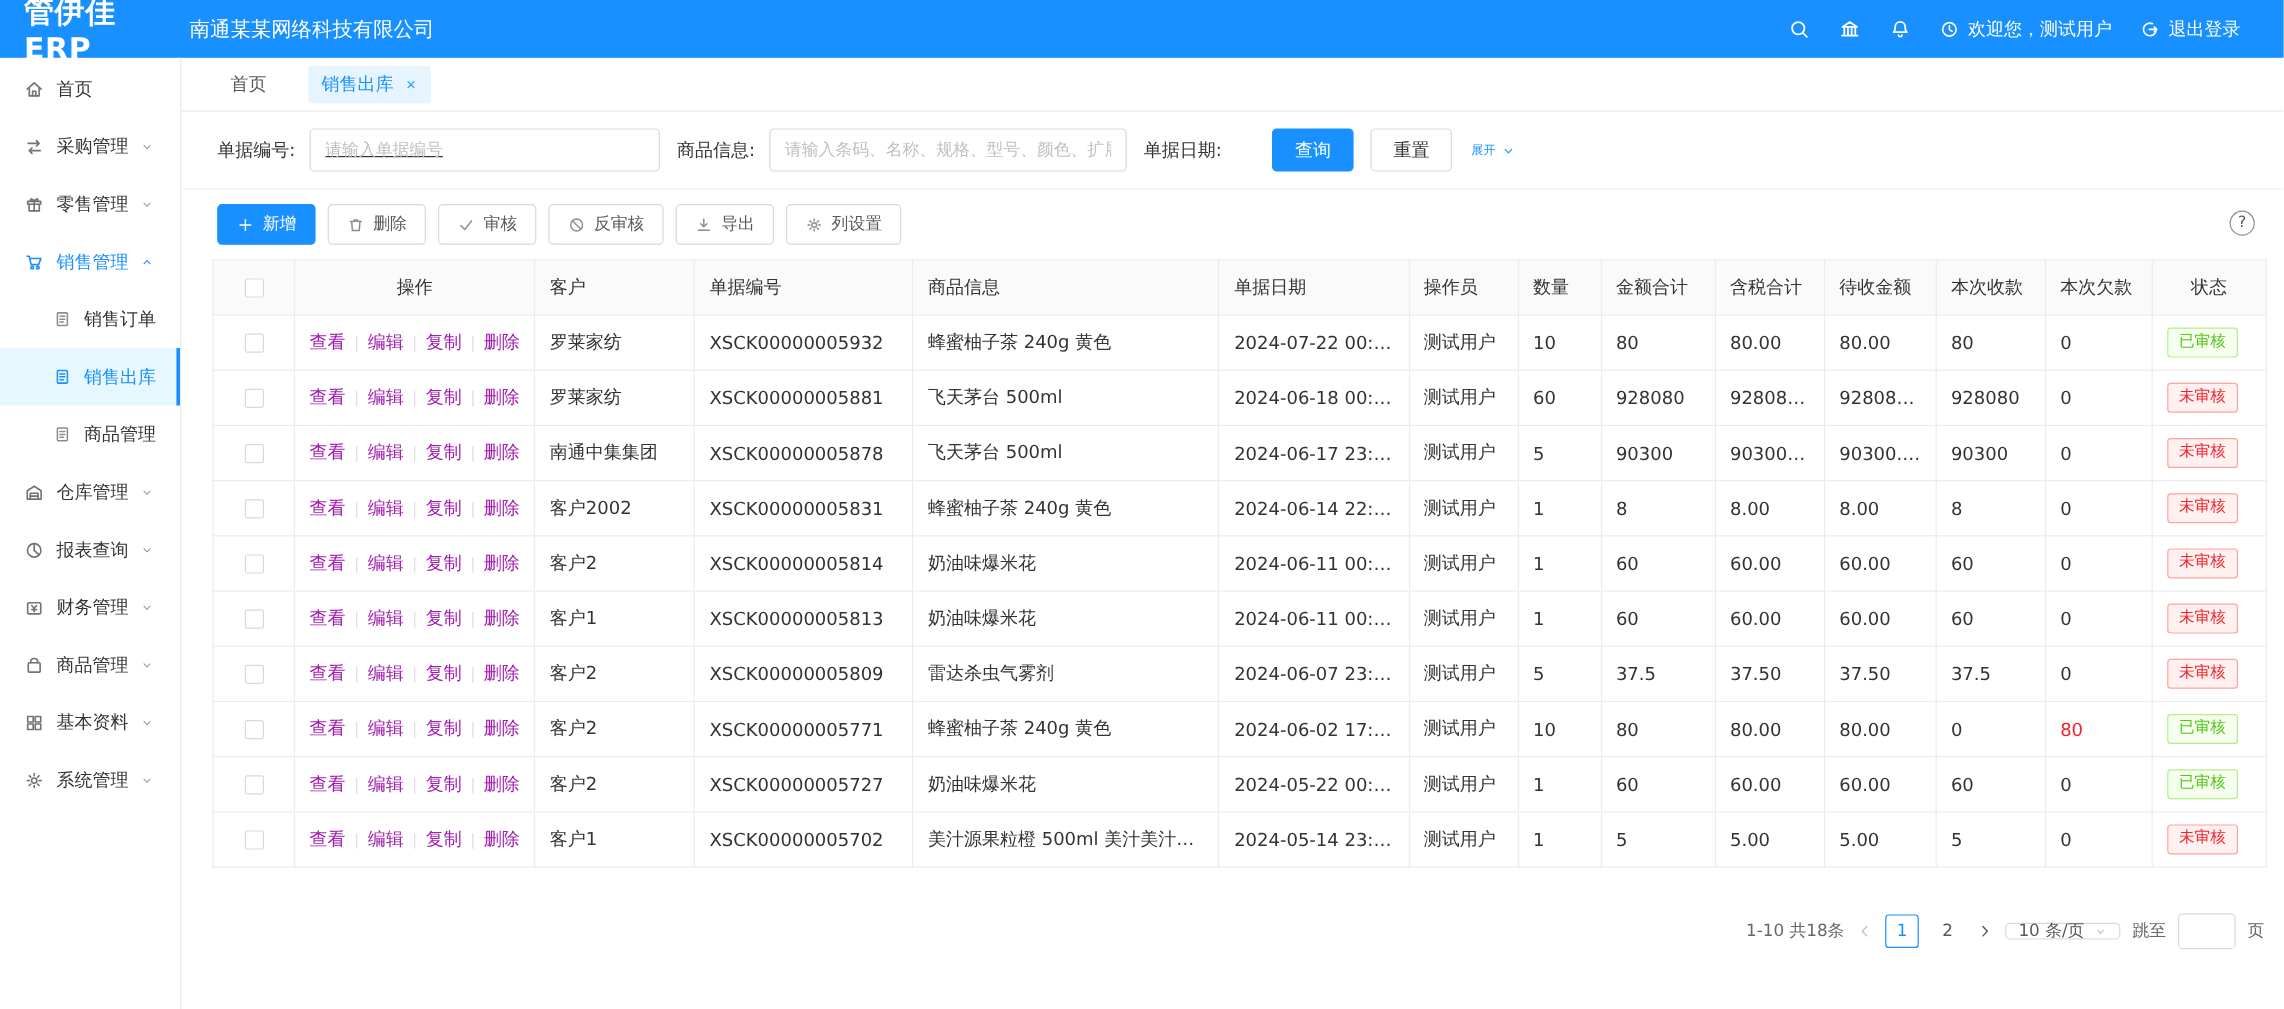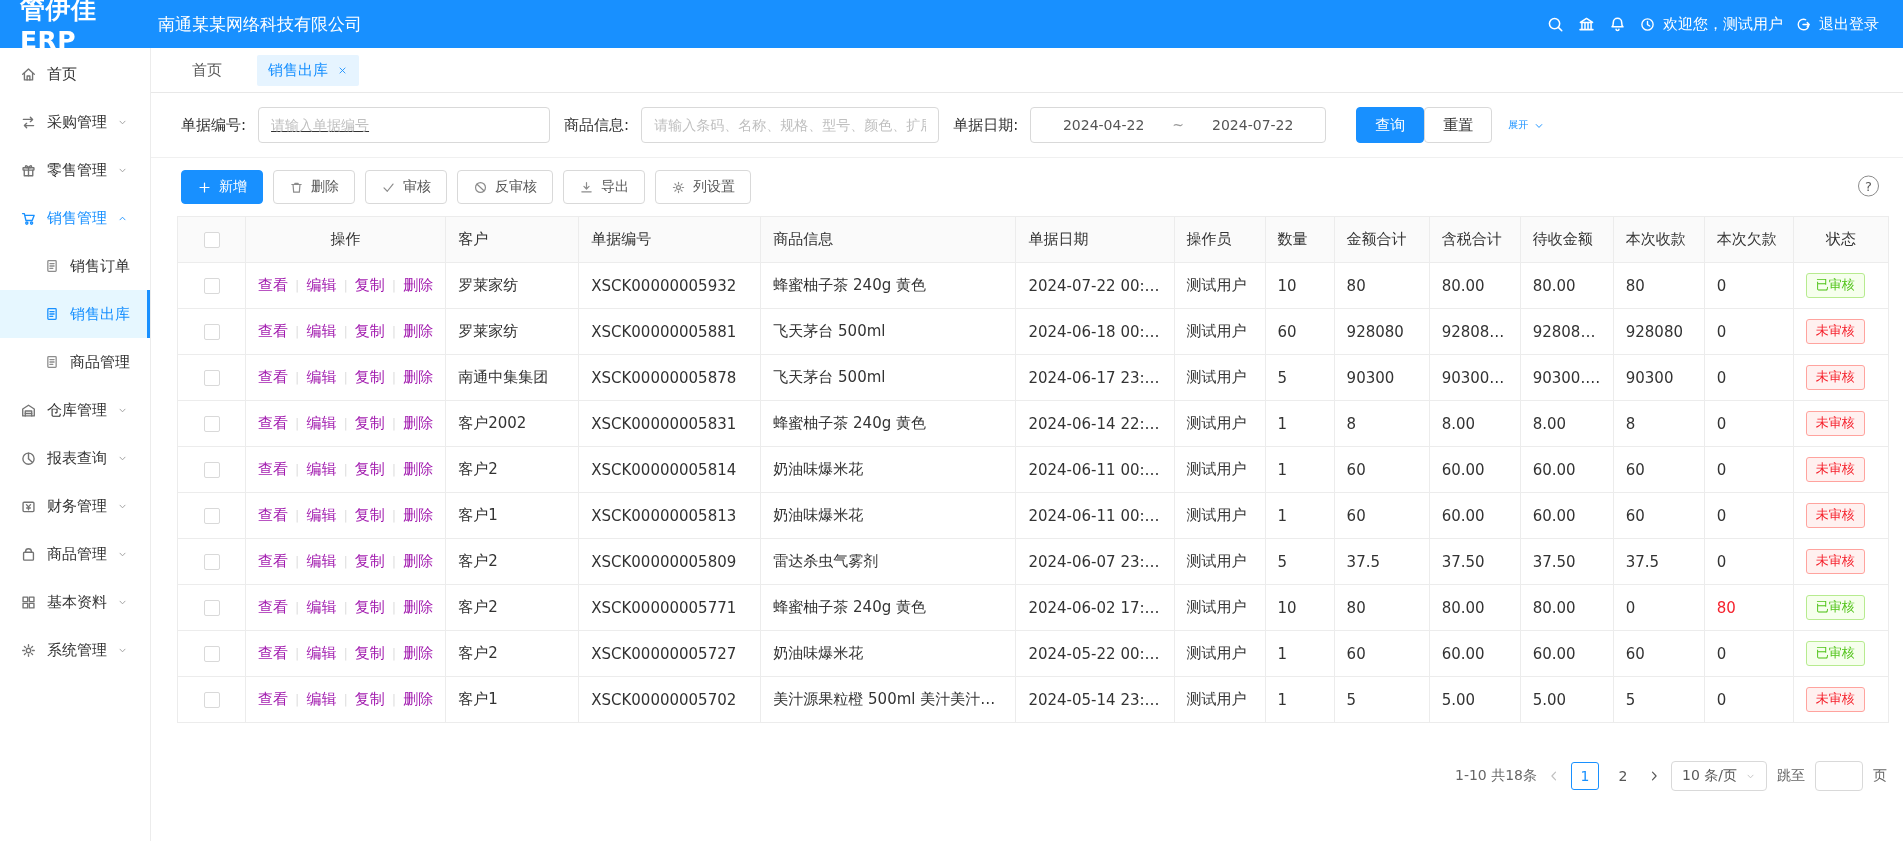--- a/index.html
+++ b/index.html
@@ -9,21 +9,21 @@
   svg.icn, [data-icon] svg { fill:none; stroke:currentColor; stroke-width:1.6;
     stroke-linecap:round; stroke-linejoin:round; display:block; }
   [data-icon] { display:inline-flex; }
   [data-icon] svg { width:100%; height:100%; }
 
   
   .topbar { position:fixed; top:0; left:0; right:0; height:48px; background:#1890ff;
     display:flex; align-items:center; z-index:20; }
   .logo { color:#fff; font-size:25px; font-weight:bold; padding-left:20px; width:146px; letter-spacing:.5px; cursor:pointer; }
   .company { color:#fff; font-size:17px; margin-left:12px; }
-  .topbar-right { margin-left:auto; display:flex; align-items:center; gap:12px; padding-right:24px; color:#fff; font-size:15px; }
+  .topbar-right { margin-left:auto; display:flex; align-items:center; gap:23px; padding-right:36px; color:#fff; font-size:15px; }
   .tbicon { width:19px; height:19px; color:#fff; cursor:pointer; }
   .tbicon.sm { width:17px; height:17px; }
   .welcome, .logout { display:flex; align-items:center; gap:7px; cursor:pointer; }
 
   
   .sidebar { position:fixed; top:48px; left:0; bottom:0; width:151px; background:#fff;
     border-right:1px solid #ececec; padding-top:2px; z-index:10; }
   .sb-item { height:48px; display:flex; align-items:center; padding:0 12px 0 20px;
     font-size:15px; color:#333; cursor:pointer; }
   .sb-item .icn { width:17px; height:17px; color:#737373; margin-right:10px; flex:none; }
@@ -51,21 +51,21 @@
     font-size:14px; color:#333; outline:none; font-family:inherit; }
   .finput::placeholder { color:#bfbfbf; }
   .w1 { width:292px;text-decoration:underline; } .w2 { width:298px; }
   .daterange { width:296px; height:36px; border:1px solid #d9d9d9; border-radius:4px;
     display:flex; align-items:center; justify-content:center; gap:28px; font-size:14px; color:#555; cursor:pointer; }
   .dsep { color:#999; }
   .btn { height:36px; padding:0 18px; border-radius:4px; border:1px solid #d9d9d9;
     background:#fff; color:#333; font-size:15px; cursor:pointer; font-family:inherit;text-align:right; }
   .btn.primary { background:#1890ff; border-color:#1890ff; color:#fff; }
   .filterbar .btn.primary { margin-left:30px; }
-  .filterbar .btn + .btn { margin-left:0; }
+  .filterbar .btn + .btn { margin-left:14px; }
   .expand { margin-left:16px; color:#1890ff; font-size:10px; display:flex; align-items:flex-end; gap:5px; cursor:pointer; }
   .expand .chevph { width:12px; height:12px; color:#1890ff; }
 
   .toolbar { display:flex; align-items:center; gap:10px; padding:12px 30px 10px; position:relative; }
   .tbtn { height:34px; padding:0 15px; border-radius:4px; border:1px solid #d9d9d9; background:#fff;
     color:#595959; font-size:14px; display:flex; align-items:center; gap:7px; cursor:pointer; font-family:inherit; }
   .tbtn .icn { width:15px; height:15px; color:#8c8c8c; }
   .tbtn.primary { background:#1890ff; border-color:#1890ff; color:#fff; }
   .tbtn.primary .icn { color:#fff; }
   .help { position:absolute; right:24px; top:50%; transform:translateY(-50%); width:21px; height:21px;
@@ -92,21 +92,21 @@
   .pagination { display:flex; align-items:center; justify-content:flex-end; gap:10px;
     padding:22px 16px 0 0; font-size:14px; color:#666; }
   .pg-arrow { width:24px; height:24px; display:flex; align-items:center; justify-content:center;
     cursor:pointer; color:#555; }
   .pg-arrow.prev { color:#bfbfbf; }
   .pg-arrow { }
   .pg-arrow[data-icon] { width:14px; height:14px; }
   .pg-num { min-width:28px; height:28px; display:flex; align-items:center; justify-content:center;
     border-radius:3px; cursor:pointer; color:#555; }
   .pg-num.active { border:1px solid #1890ff; color:#1890ff; }
-  .pg-size { height:30px; border:1px solid #d9d9d9; border-radius:4px; padding:0 10px;
+  .pg-size { height:14px; border:1px solid #d9d9d9; border-radius:4px; padding:0 10px;
     display:flex; align-items:center; gap:8px; color:#595959; cursor:pointer;text-align:center; }
   .pg-size .chevph { width:11px; height:11px; color:#bfbfbf; }
   .jump-input { width:48px; height:30px; border:1px solid #d9d9d9; border-radius:4px; outline:none; }
 </style>
 </head>
 <body>
 
 <header class="topbar">
   <div class="logo">管伊佳ERP</div>
   <div class="company">南通某某网络科技有限公司</div>
@@ -295,25 +295,20 @@
         </svg>
       </div>
     </div>
 
   <div class="filterbar">
     <span class="flabel">单据编号:</span>
     <input class="finput w1" placeholder="请输入单据编号" style="">
     <span class="flabel g">商品信息:</span>
     <input class="finput w2" placeholder="请输入条码、名称、规格、型号、颜色、扩展..." style="">
     <span class="flabel g">单据日期:</span>
-    <div class="daterange">
-      <span>2024-04-22</span>
-      <span class="dsep">~</span>
-      <span>2024-07-22</span>
-    </div>
     <button class="btn primary">查询</button>
     <button class="btn">重置</button>
     <a class="expand">
       <span>展开</span>
       <span class="chevph" data-icon="chevron-down">
           <svg viewBox="0 0 20 20">
             <path d="M5.4 7.6 L10 12.4 L14.6 7.6"></path>
           </svg>
         </span>
     </a>

